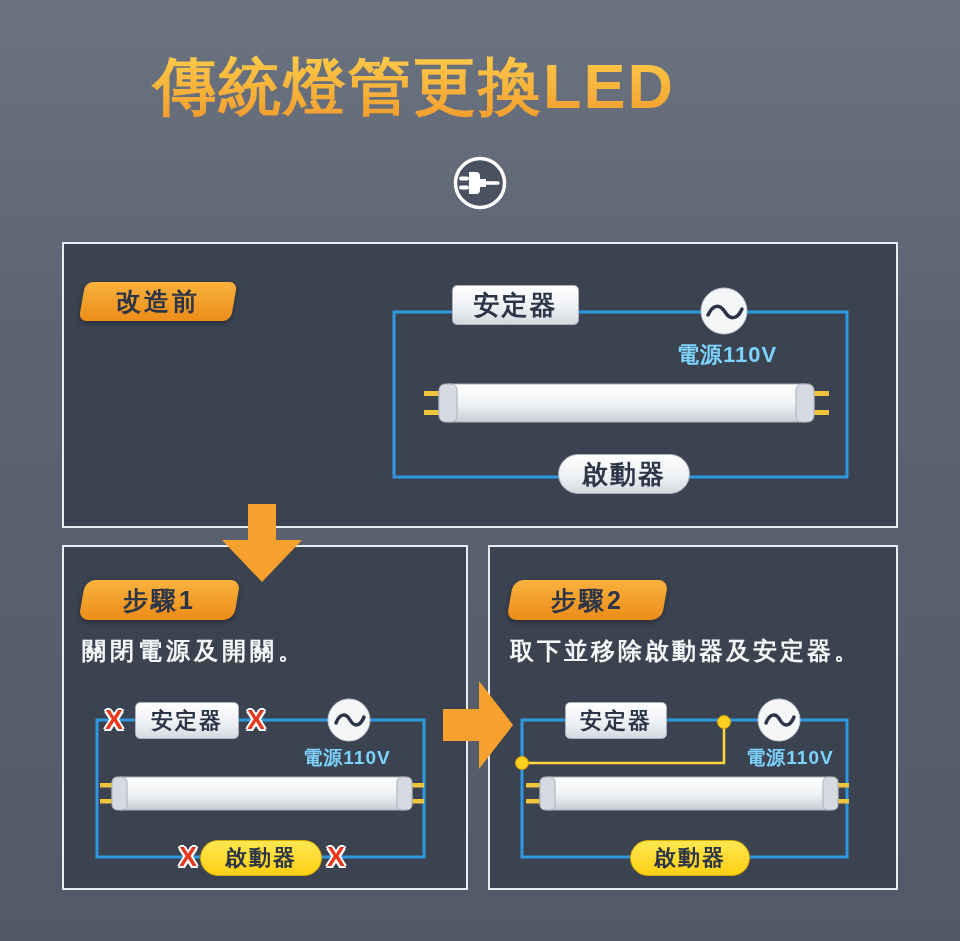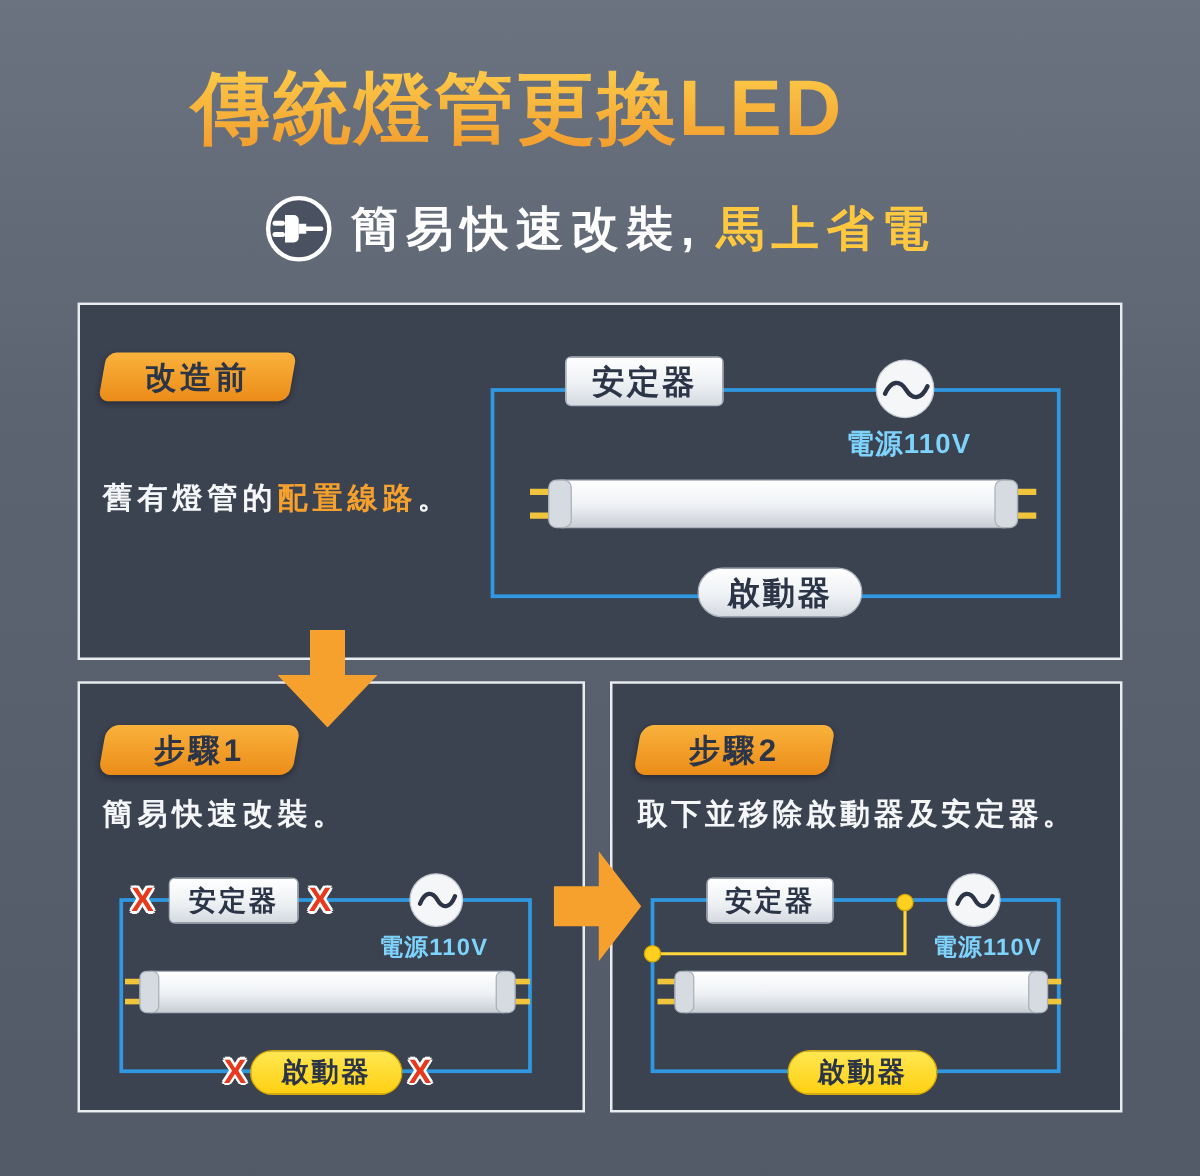--- a/index.html
+++ b/index.html
@@ -94,21 +94,20 @@
     <span class="plug-icon">
       <svg width="56" height="56" viewBox="0 0 56 56">
         <circle cx="28" cy="28" r="24.5" fill="#4a5160" stroke="#ffffff" stroke-width="3.5"></circle>
         <rect x="7" y="21.5" width="10" height="4" rx="2" fill="#ffffff"></rect>
         <rect x="7" y="30.5" width="10" height="4" rx="2" fill="#ffffff"></rect>
         <path d="M17 17 h7 a4 4 0 0 1 4 4 v14 a4 4 0 0 1 -4 4 h-7 z" fill="#ffffff"></path>
         <rect x="28" y="24" width="6" height="8" fill="#ffffff"></rect>
         <path d="M34 28 h12" stroke="#ffffff" stroke-width="3.5" stroke-linecap="round"></path>
       </svg>
     </span>
-    <span class="subtitle-text"><span>簡易快速改裝,</span><span class="yellow">馬上省電</span></span>
   </div>
 
   <section class="panel" style="left:62px;top:242px;width:836px;height:286px;">
     <svg class="circuit" width="832" height="282" viewBox="0 0 832 282">
       <defs>
         <linearGradient id="tubeGrad1" x1="0" y1="0" x2="0" y2="1">
           <stop offset="0" stop-color="#ffffff"></stop>
           <stop offset="0.55" stop-color="#eef1f4"></stop>
           <stop offset="1" stop-color="#c8cdd5"></stop>
         </linearGradient>
@@ -126,21 +125,20 @@
         <rect class="tube-cap" x="732" y="140" width="18" height="38" rx="6"></rect>
       </g>
       <g>
         <circle class="ac-circle" cx="660" cy="67" r="23"></circle>
         <path class="ac-wave" d="M644 71 C649 60, 656 60, 661 68 C666 76, 673 76, 678 65"></path>
       </g>
     </svg>
     <div class="badge" style="left:18px;top:38px;width:152px;height:39px;">
         <span>改造前</span>
       </div>
-    <p class="panel-desc" style="left:18px;top:138px;"><span>舊有燈管的</span><span class="hl">配置線路</span><span>。</span></p>
     <div class="label-box" style="left:388px;top:41px;width:127px;height:40px;font-size:26px;">安定器</div>
     <div class="power-label" style="left:593px;top:96px;width:140px;font-size:22px;">電源110V</div>
     <div class="label-box pill" style="left:494px;top:210px;width:132px;height:40px;font-size:26px;">啟動器</div>
   </section>
 
   <div class="arrow" style="left:222px;top:504px;">
     <svg width="80" height="78" viewBox="0 0 80 78">
       <polygon points="26,0 54,0 54,36 80,36 40,78 0,36 26,36"></polygon>
     </svg>
   </div>
@@ -173,21 +171,21 @@
         <rect class="tube-cap" x="333" y="230" width="15" height="33" rx="5"></rect>
       </g>
       <g>
         <circle class="ac-circle" cx="285" cy="173" r="21"></circle>
         <path class="ac-wave" d="M272 176 C276 166, 282 166, 286 173 C290 180, 296 180, 300 170"></path>
       </g>
     </svg>
     <div class="badge" style="left:18px;top:33px;width:155px;height:40px;border-radius:10px;">
         <span>步驟1</span>
       </div>
-    <p class="panel-desc" style="left:18px;top:88px;">簡易快速改裝。</p>
+    <p class="panel-desc" style="left:18px;top:88px;">關閉電源及開關。</p>
     <div class="label-box" style="left:71px;top:155px;width:104px;height:37px;font-size:22px;">安定器</div>
     <div class="power-label" style="left:213px;top:198px;width:140px;font-size:19px;">電源110V</div>
     <div class="label-box pill yellow" style="left:136px;top:293px;width:122px;height:36px;font-size:22px;">啟動器</div>
     <span class="xmark" style="left:50px;top:173px;">X</span>
     <span class="xmark" style="left:192px;top:173px;">X</span>
     <span class="xmark" style="left:124px;top:310px;">X</span>
     <span class="xmark" style="left:272px;top:310px;">X</span>
   </section>
 
   <section class="panel" style="left:488px;top:545px;width:410px;height:345px;">

